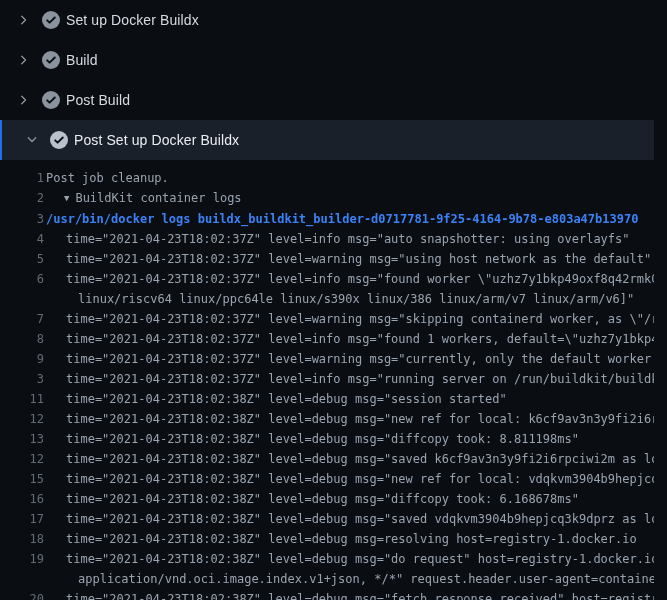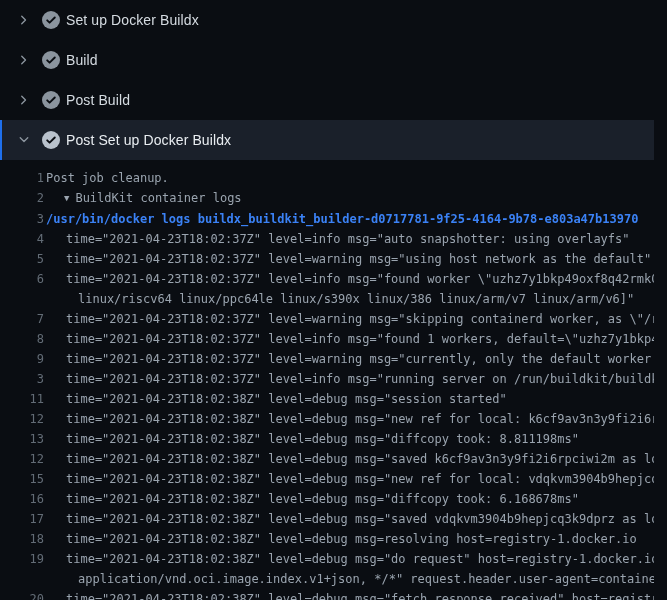--- a/index.html
+++ b/index.html
@@ -19,21 +19,21 @@
     width:16px;height:16px;margin-right:10px;flex:0 0 16px;
     display:flex;align-items:center;justify-content:center;color:#8b949e;
   }
   .step .statusicon{width:18px;height:18px;margin-right:6px;flex:0 0 18px;}
   .step .title{
     font-size:14px;color:#d5dbe1;letter-spacing:.1px;
   }
   .step.expanded{
     background:#1a202a;
     border-left:2px solid #1f6feb;
-    padding-left:14px;
+    padding-left:22px;
   }
   .step.expanded .title{color:#e9edf1;}
 
   
   .logarea{
     padding-top:8px;
     font-family:"DejaVu Sans Mono","Liberation Mono",monospace;
     font-size:12px;line-height:20px;
     color:#9aa4af;
     overflow:hidden;

